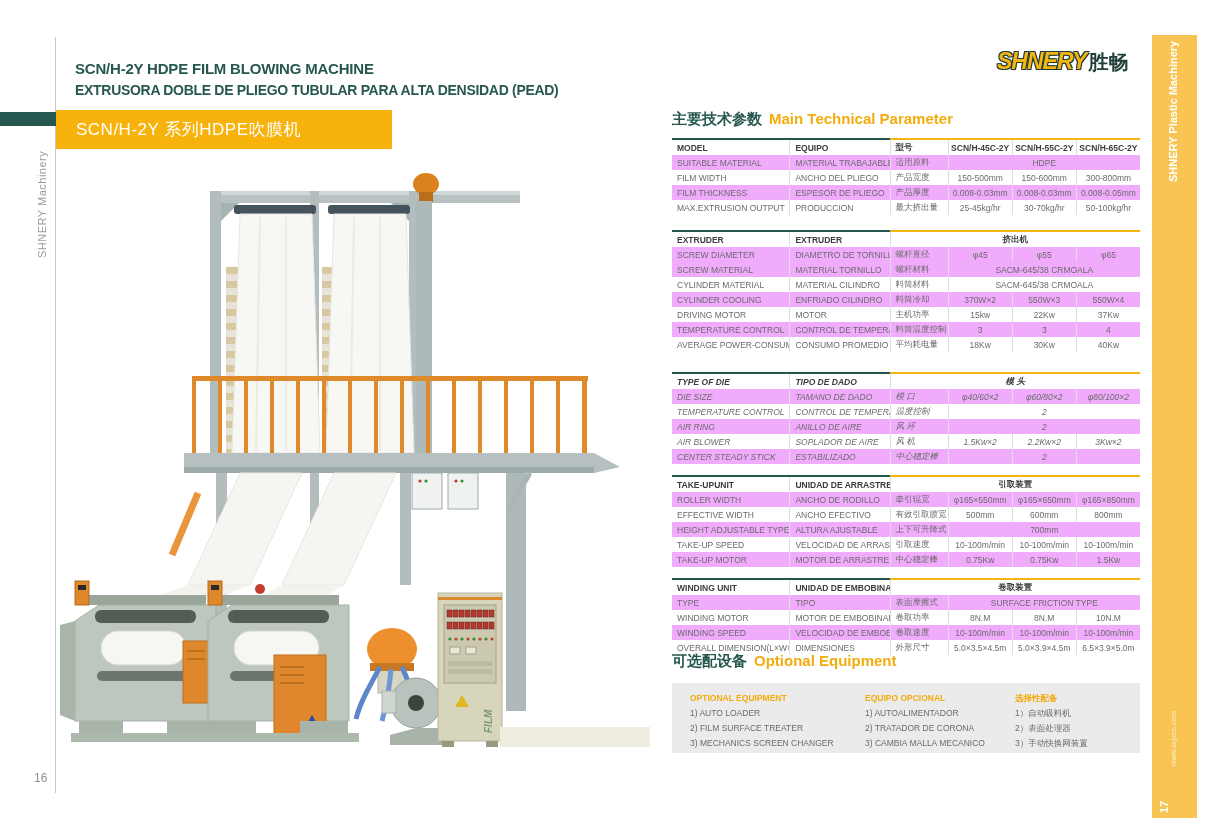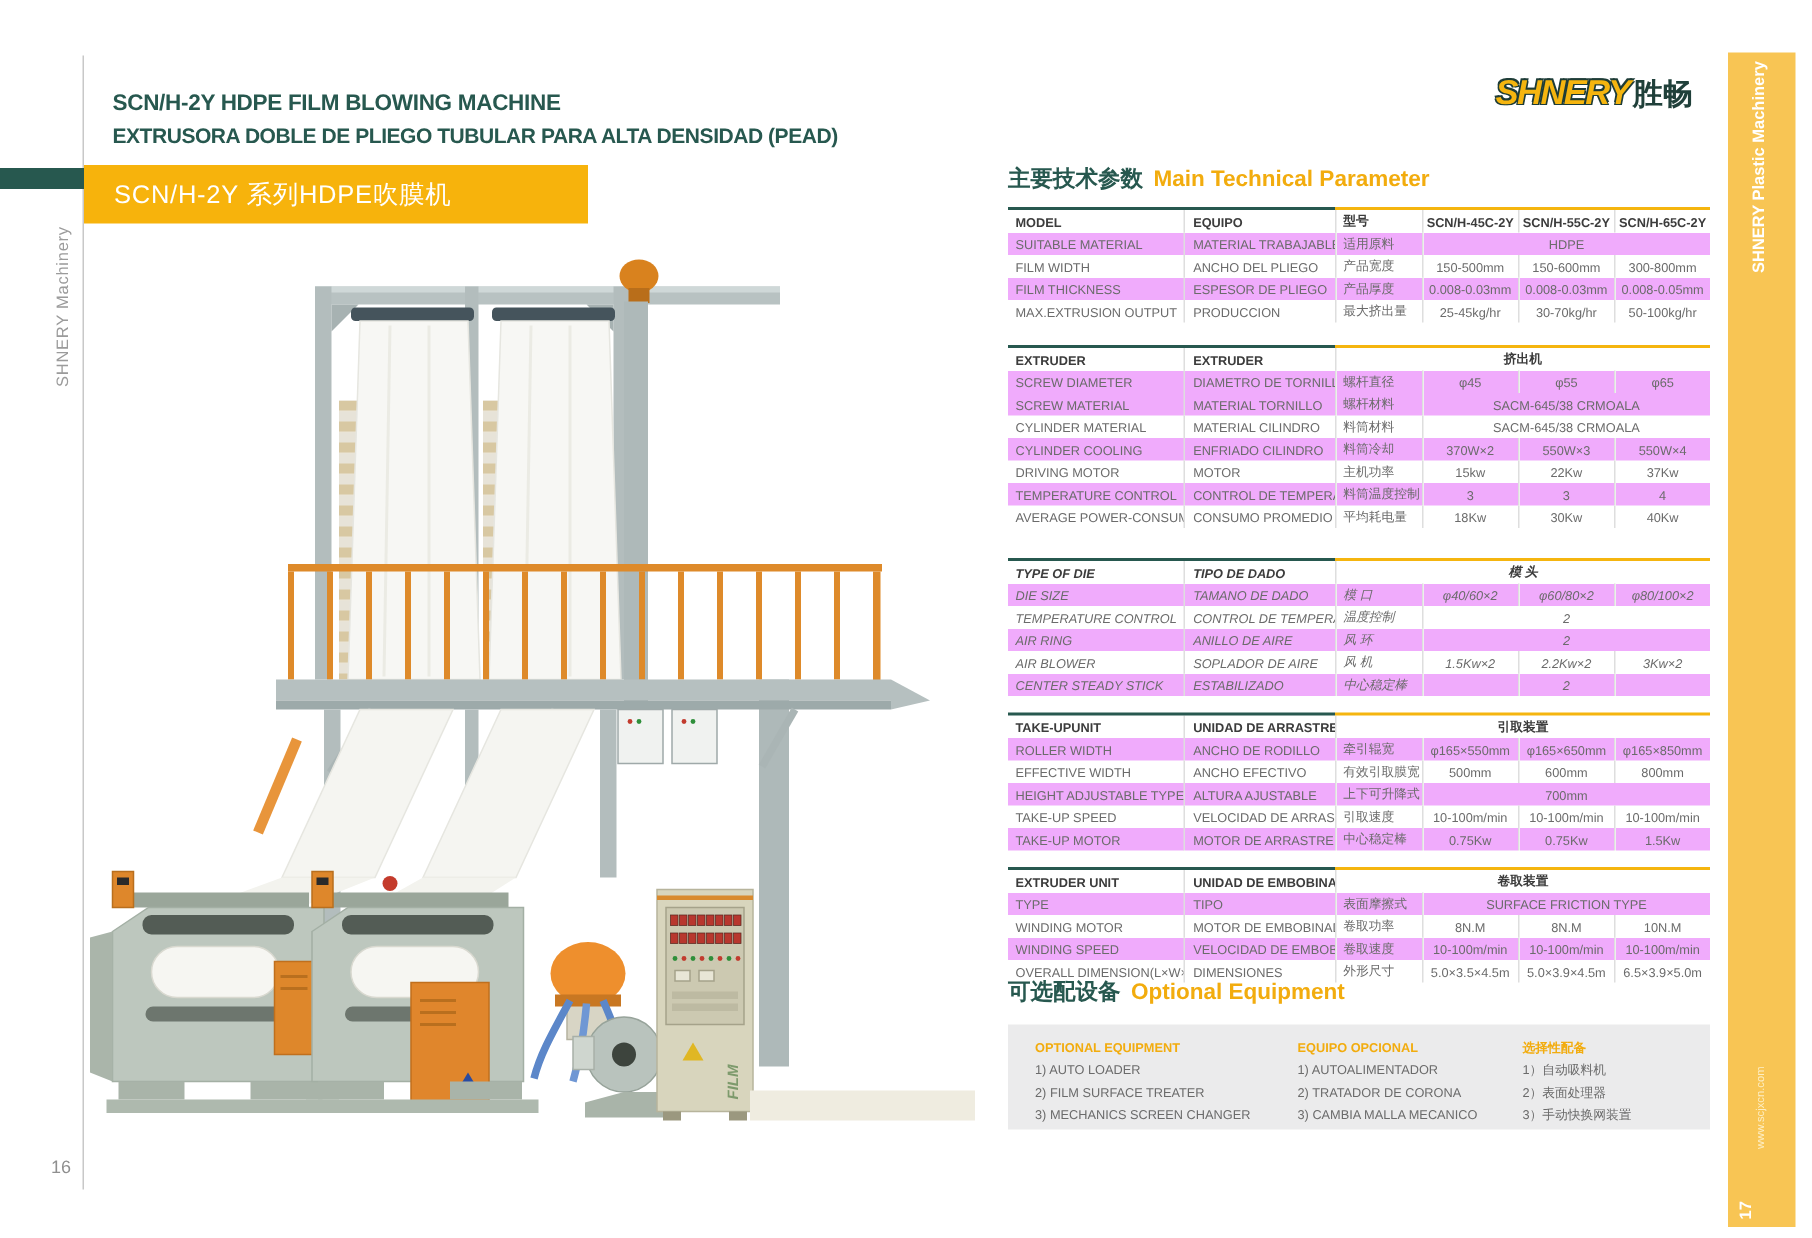--- a/index.html
+++ b/index.html
@@ -507,21 +507,21 @@
           <colgroup>
             <col style="width: 25.2%;">
             <col style="width: 21.4%;">
             <col style="width: 12.4%;">
             <col style="width: 13.7%;">
             <col style="width: 13.7%;">
             <col style="width: 13.6%;">
           </colgroup>
           <tbody>
             <tr class="thead">
-              <td>EXTRUDER UNIT</td>
+              <td>WINDING UNIT</td>
               <td>UNIDAD DE EMBOBINADO</td>
               <td colspan="4" class="ctr">卷取装置</td>
             </tr>
             <tr class="shade">
               <td>TYPE</td>
               <td>TIPO</td>
               <td>表面摩擦式</td>
               <td colspan="3" class="ctr">SURFACE  FRICTION  TYPE</td>
             </tr>
             <tr class="plain">

